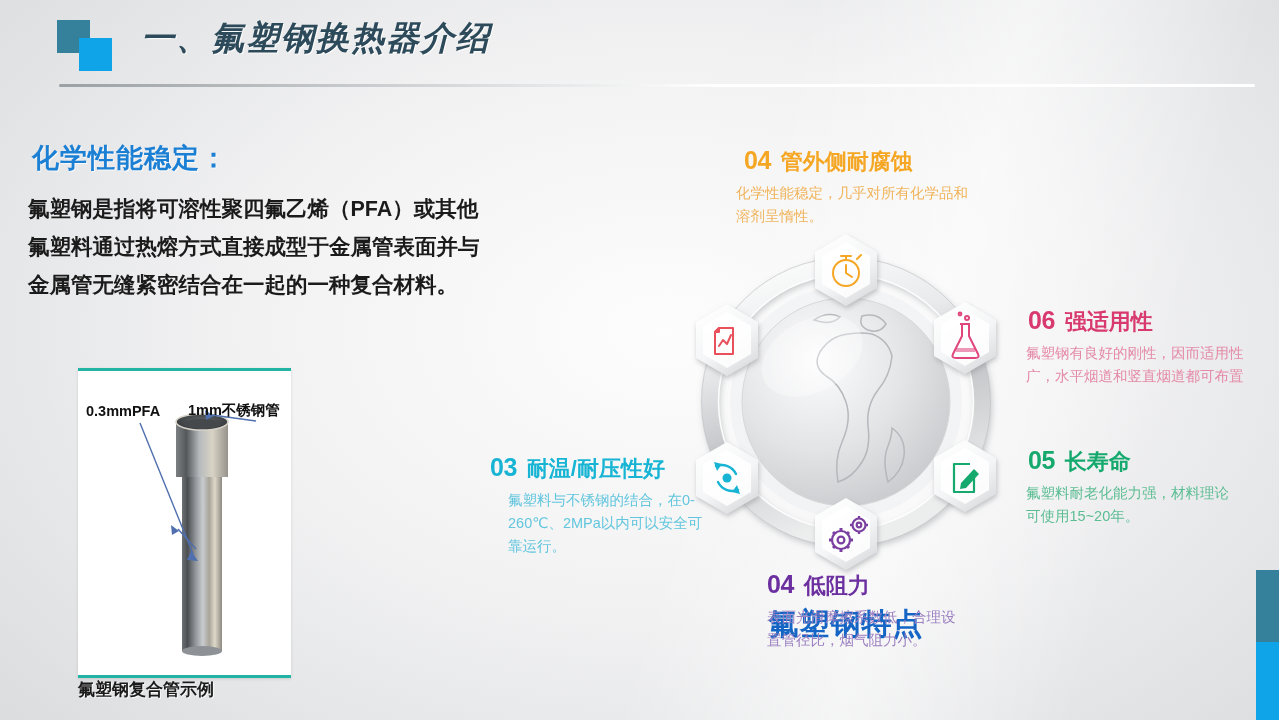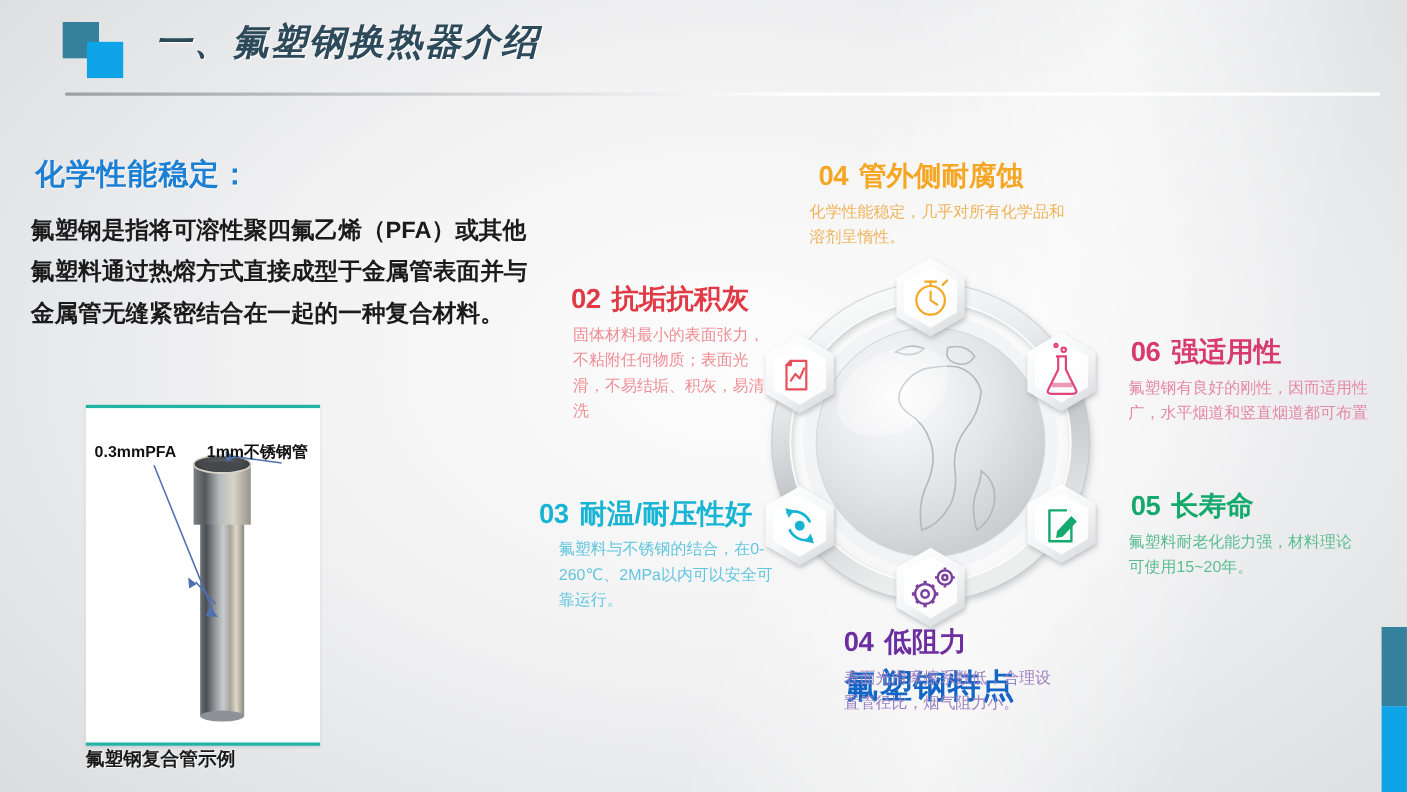--- a/index.html
+++ b/index.html
@@ -63,21 +63,21 @@
   .photo svg{position:absolute;left:0;top:0;}
   .cap{
     position:absolute;left:78px;top:678px;width:243px;
     text-align:left;font-size:17px;font-weight:bold;color:#1a1a1a;
     text-shadow:1px 1px 1px rgba(255,255,255,.8);
   }
   
   .feat{position:absolute;}
   .feat .fh{white-space:nowrap;line-height:1;}
   .feat .num{font-size:25px;font-weight:bold;letter-spacing:-.5px;}
-  .feat .ttl{font-size:25px;font-weight:bold;margin-left:10px;}
+  .feat .ttl{font-size:22px;font-weight:bold;margin-left:10px;}
   .feat .fb{font-size:14.5px;line-height:23px;margin-top:9px;}
   .f01{left:744px;top:148px;width:230px;}
   .f01 .fb{margin-left:-8px;}
   .f02{left:519px;top:260px;width:190px;}
   .f02 .fb{margin-left:2px;}
   .f03{left:490px;top:455px;width:215px;}
   .f03 .fb{margin-left:18px;}
   .f04{left:767px;top:572px;width:200px;}
   .f04 .fb{}
   .f05{left:1028px;top:448px;width:215px;}
@@ -296,26 +296,20 @@
     <div class="ctr-title">氟塑钢特点</div>
   </div>
 
   <div class="feat f01">
     <div class="fh">
       <span class="num" style="color:#f5a623">04</span><span class="ttl" style="color:#f5a623">管外侧耐腐蚀</span>
     </div>
     <div class="fb" style="color:#f0b35a">化学性能稳定，几乎对所有化学品和溶剂呈惰性。</div>
   </div>
 
-  <div class="feat f02">
-    <div class="fh">
-      <span class="num" style="color:#e03a46">02</span><span class="ttl" style="color:#e03a46">抗垢抗积灰</span>
-    </div>
-    <div class="fb" style="color:#ef8f95">固体材料最小的表面张力，不粘附任何物质；表面光滑，不易结垢、积灰，易清洗</div>
-  </div>
 
   <div class="feat f03">
     <div class="fh">
       <span class="num" style="color:#18b4d4">03</span><span class="ttl" style="color:#18b4d4">耐温/耐压性好</span>
     </div>
     <div class="fb" style="color:#63c6de">氟塑料与不锈钢的结合，在0-260℃、2MPa以内可以安全可靠运行。</div>
   </div>
 
   <div class="feat f04">
     <div class="fh">

